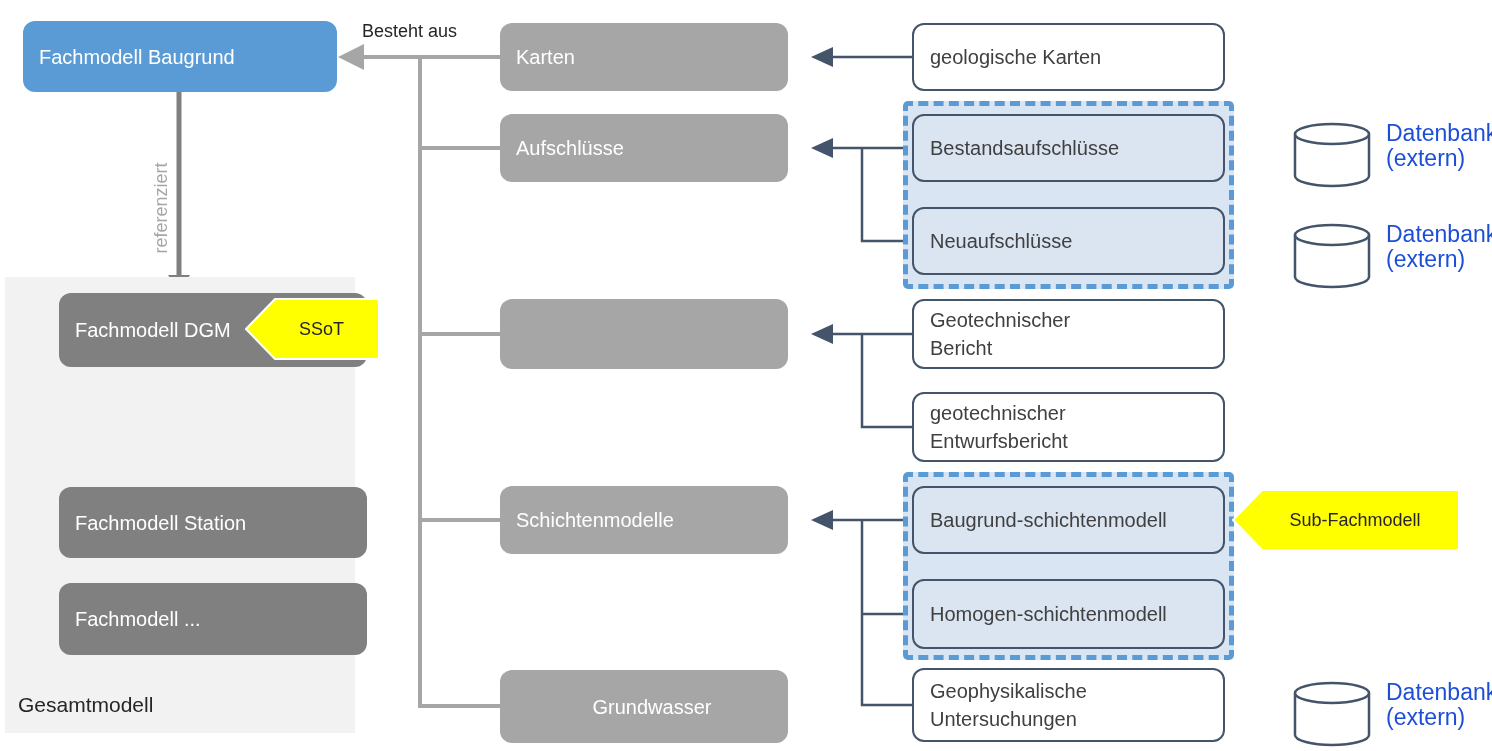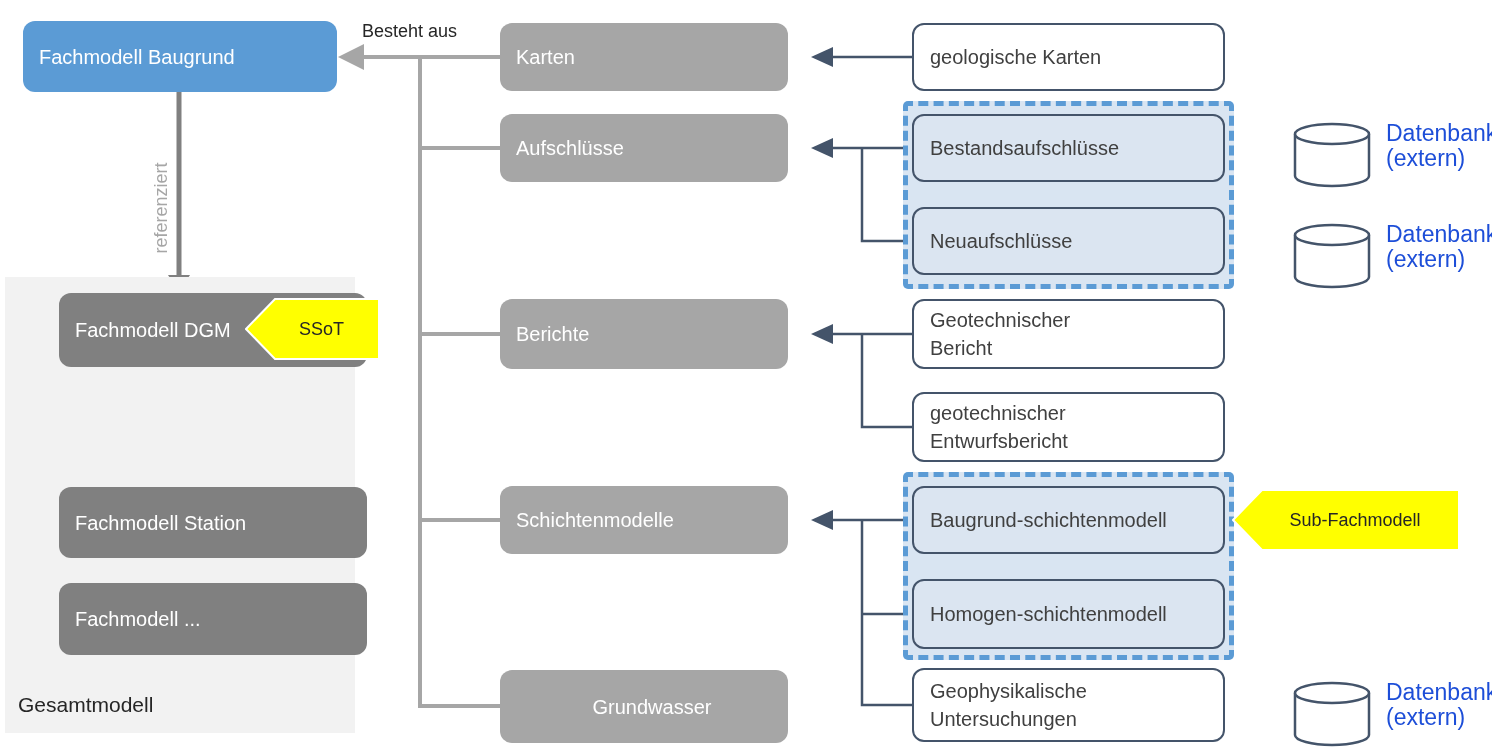--- a/index.html
+++ b/index.html
@@ -94,21 +94,20 @@
   </div>
 
   <div class="box mid" style="left:500px;top:23px;height:68px;">
     <span class="txt">Karten</span>
   </div>
   <div class="box mid" style="left:500px;top:114px;height:68px;">
     <span class="txt">Aufschlüsse</span>
   </div>
   <div class="box mid" style="left:500px;top:299px;height:70px;">
     <span class="txt">
-        <span style="display:block">Berichte</span>
       </span>
   </div>
   <div class="box mid" style="left:500px;top:486px;height:68px;">
     <span class="txt">Schichtenmodelle</span>
   </div>
   <div class="box mid" style="left:500px;top:670px;height:73px;justify-content:center;">
     <span class="txt">Grundwasser</span>
   </div>
 
   <div class="dashed-group" style="top:101px;"></div>

